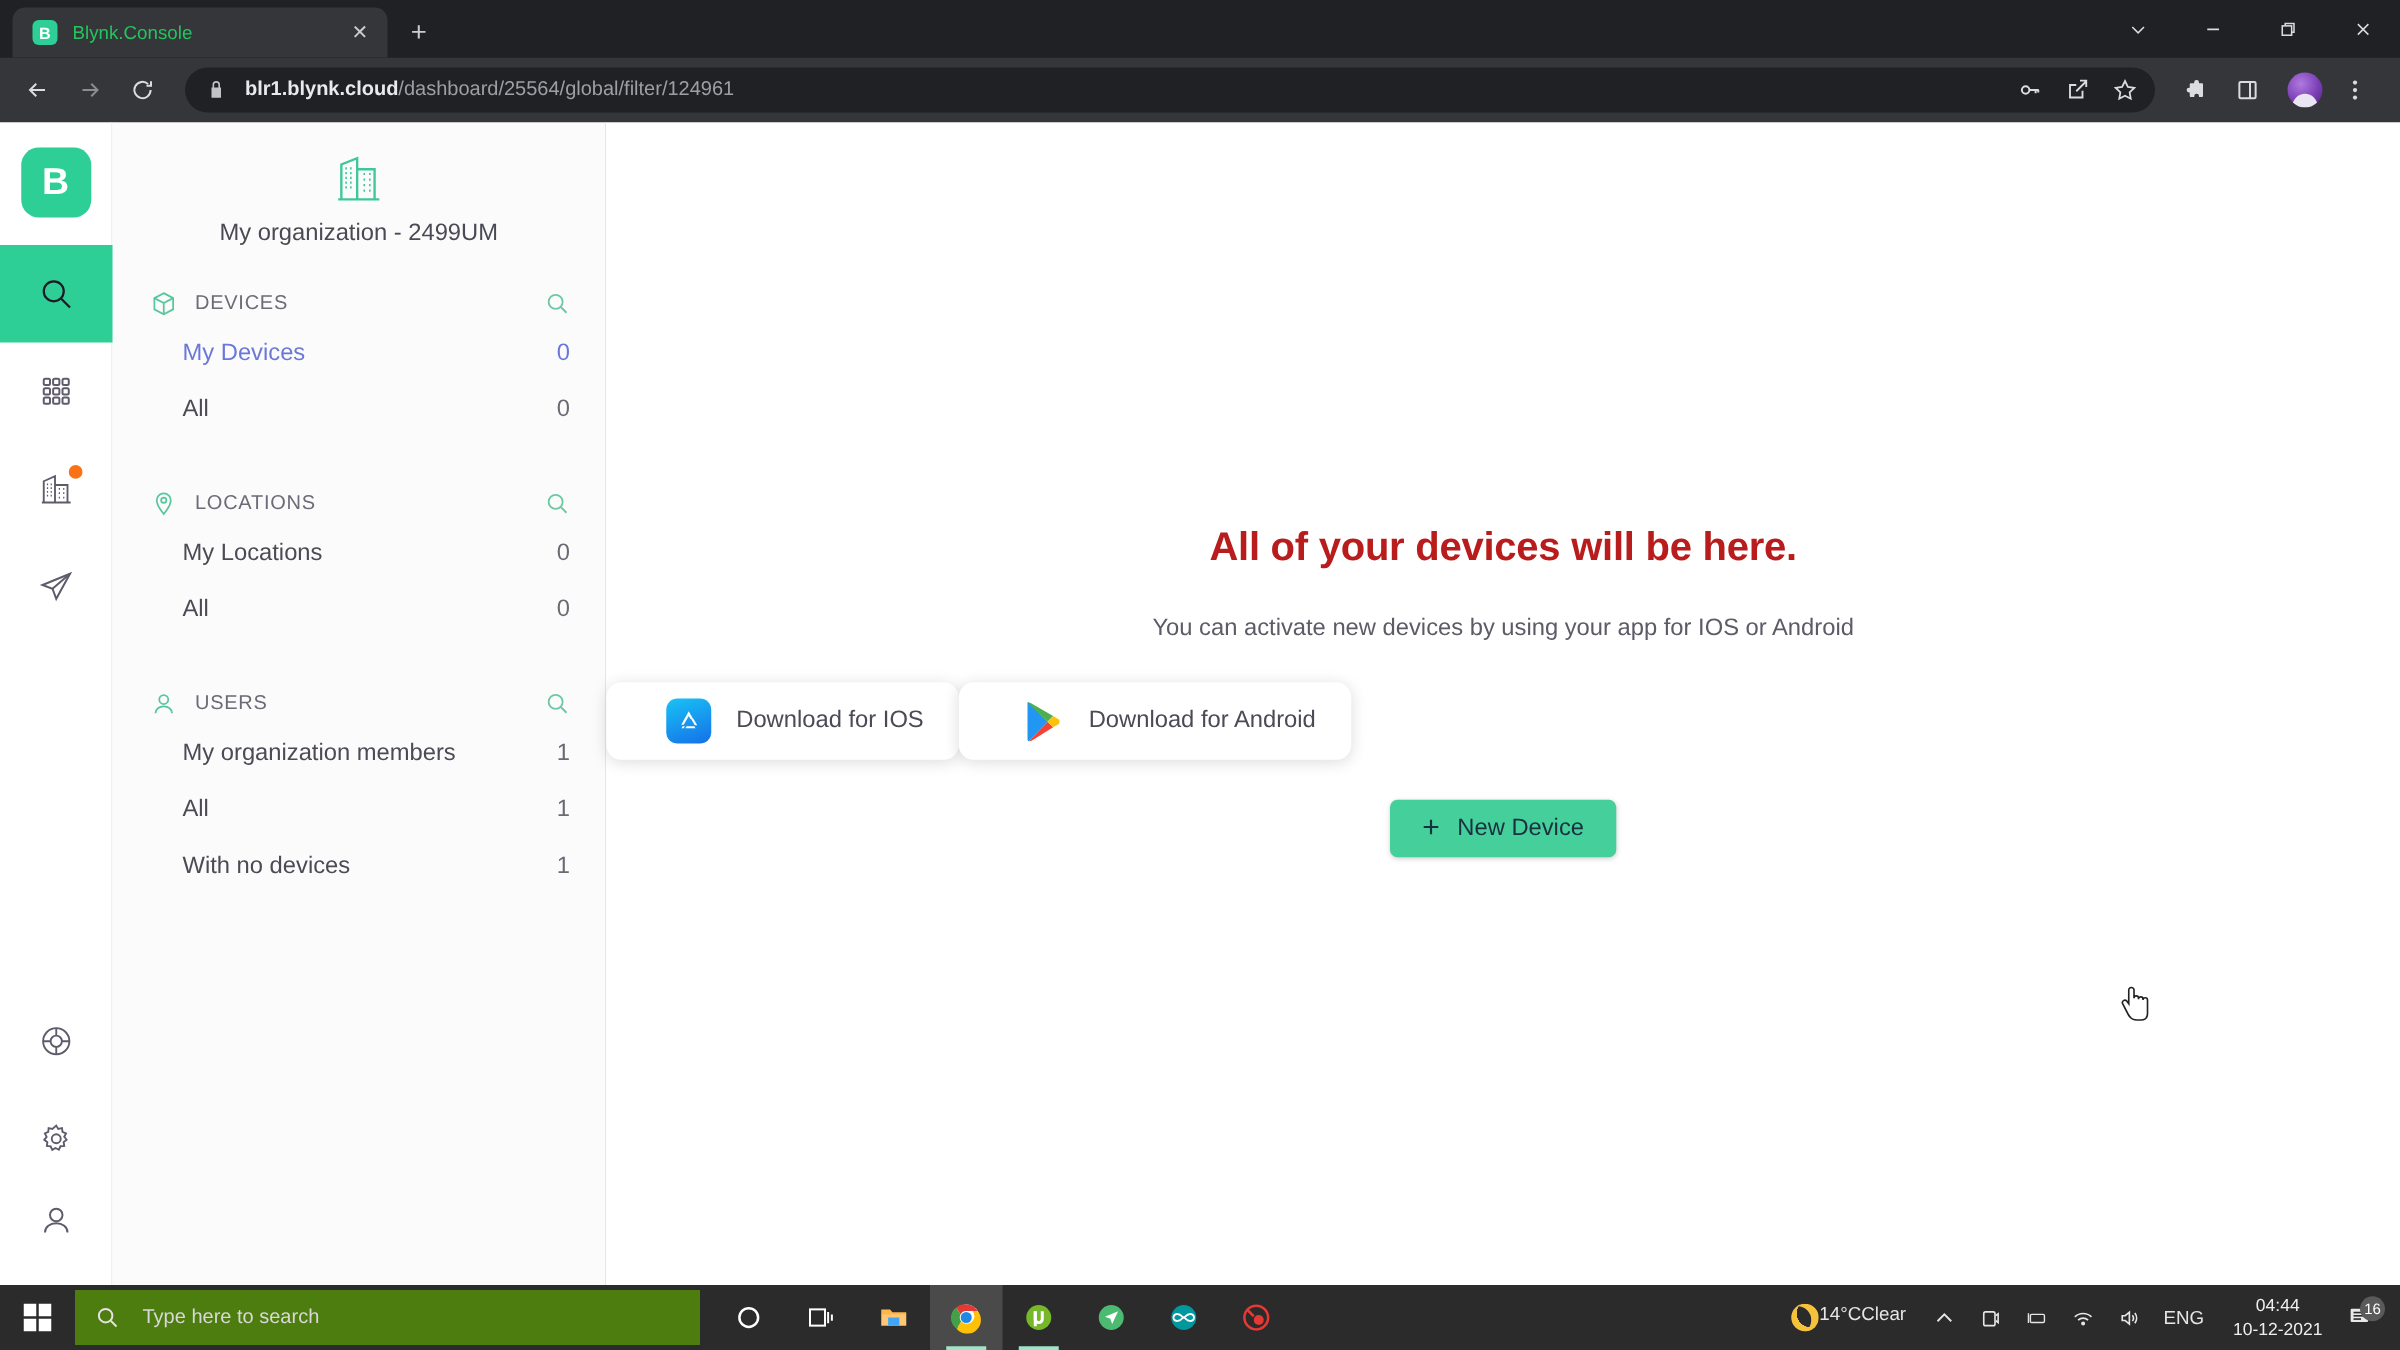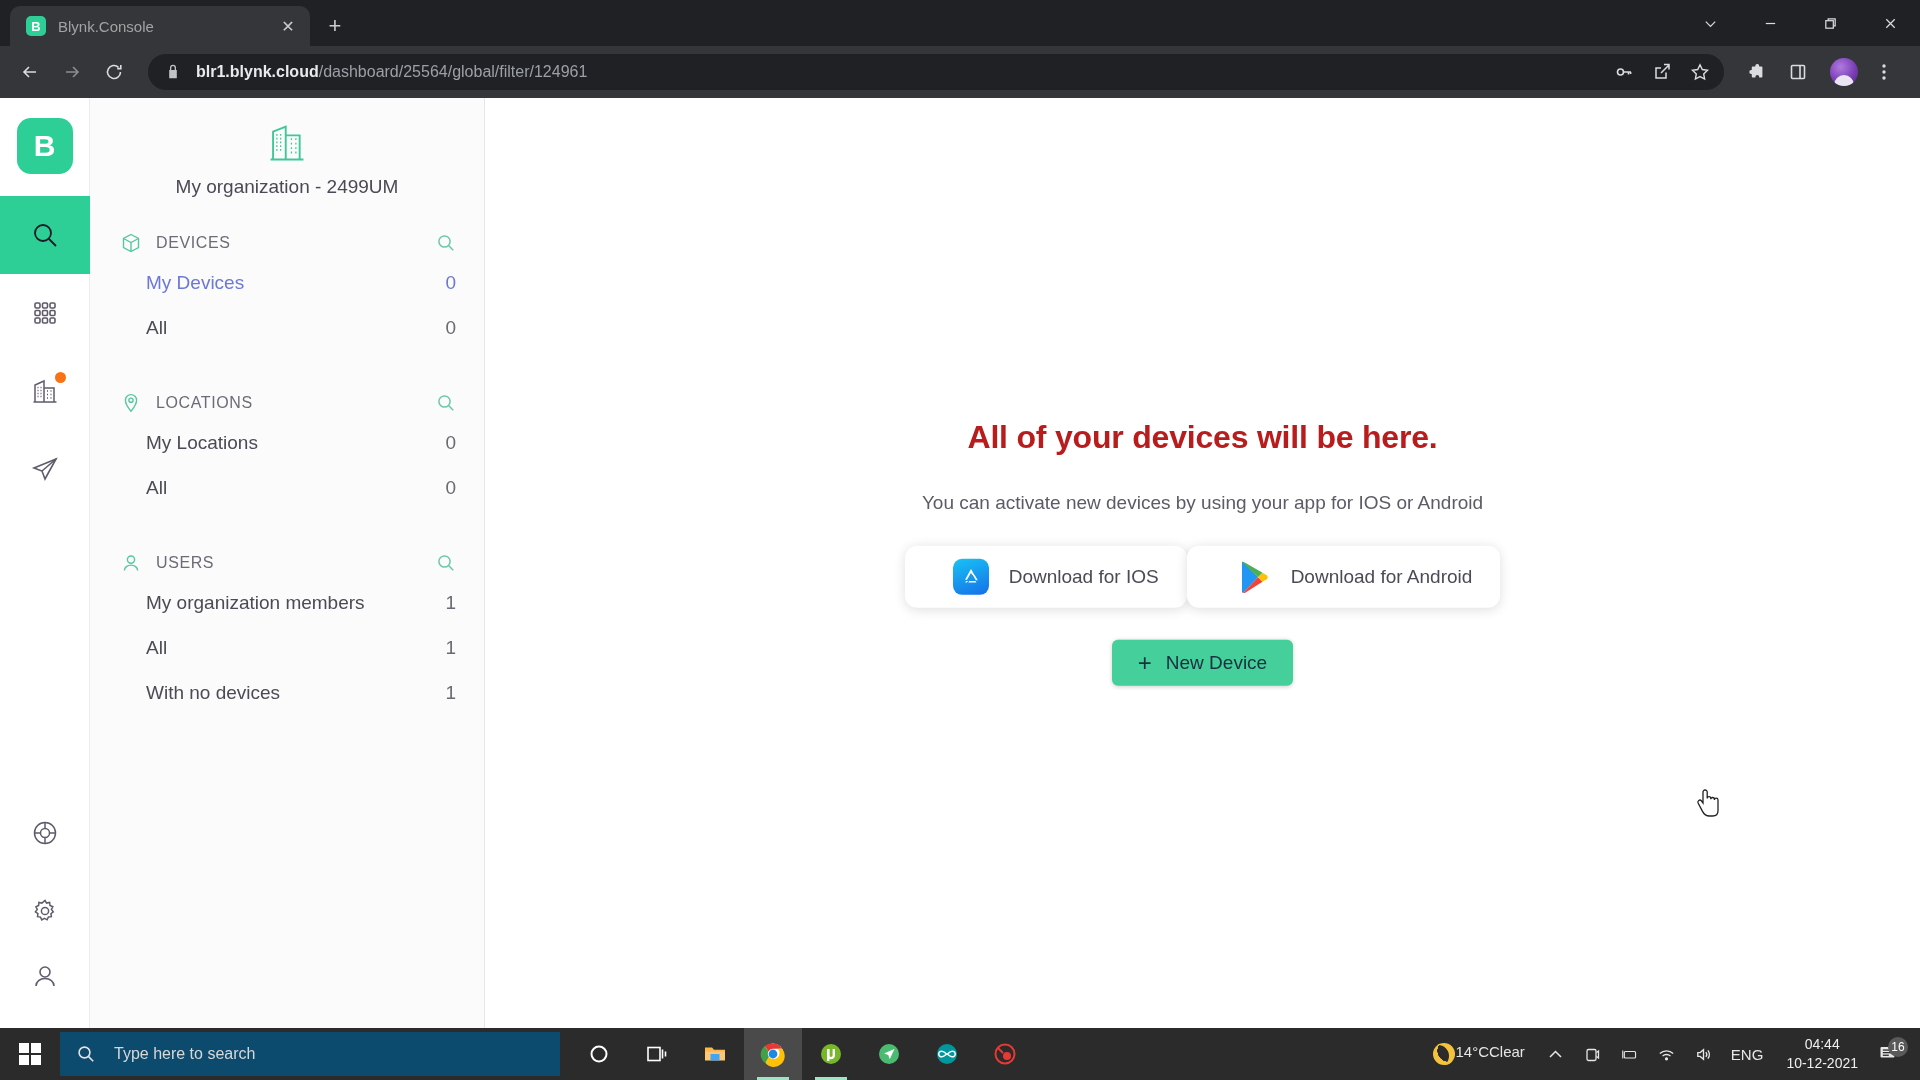--- a/index.html
+++ b/index.html
@@ -35,21 +35,21 @@
   }
   .tab-fav {
     width: 20px; height: 20px; border-radius: 5px;
     background: #2ecf96;
     color: #fff; font-size: 13px; font-weight: bold;
     display: flex; align-items: center; justify-content: center;
     flex: 0 0 auto;
   }
   .tab-title {
     flex: 1 1 auto; margin-left: 12px;
-    color: #a3a3a3; font-size: 15px;
+    color: #22c55e; font-size: 15px;
     white-space: nowrap; overflow: hidden; text-overflow: ellipsis;
   }
   .tab-close {
     width: 24px; height: 24px; flex: 0 0 auto;
     display: flex; align-items: center; justify-content: center;
     color: #c9ccd1; font-size: 16px; border-radius: 50%;
   }
   .newtab {
     width: 34px; height: 34px; margin: 0 0 3px 8px;
     display: flex; align-items: center; justify-content: center;
@@ -179,21 +179,21 @@
     text-align: center;
   }
   .empty h1 {
     font-size: 32px; font-weight: bold; color: #b91c1c;
     letter-spacing: -0.2px;
   }
   .empty p {
     margin-top: 36px; font-size: 19px; color: #5c5b66;
   }
   .store-row {
-    margin-top: 32px; display: flex; justify-content: center; 
+    margin-top: 32px; display: flex; 
   }
   .store-btn {
     min-width: 220px; height: 62px; background: #fff;
     border-radius: 12px; box-shadow: 0 2px 12px rgba(0,0,0,.13);
     display: flex; align-items: center; padding: 0 28px;
   }
   .store-btn .sico { width: 36px; height: 36px; flex: 0 0 auto; }
   .store-btn span {
     margin-left: 20px; font-size: 19px; color: #4b4a55; white-space: nowrap;
   }
@@ -234,21 +234,21 @@
     width: 60px; height: 52px;
     display: flex; align-items: center; justify-content: center;
   }
   .win-logo {
     width: 22px; height: 22px;
     display: grid; grid-template-columns: 1fr 1fr; grid-template-rows: 1fr 1fr;
     gap: 2.5px;
   }
   .win-logo i { background: #fff; display: block; }
   .tb-search {
-    width: 500px; height: 44px; background: #0c4a6e;
+    width: 500px; height: 44px; background: #4d7c0f;
     display: flex; align-items: center; padding: 0 16px;
   }
   .tb-search svg { width: 20px; height: 20px; color: #e3e3e3; flex: 0 0 auto; }
   .tb-search span { margin-left: 18px; font-size: 16px; color: #d8d8d8; }
   .tb-apps { display: flex; align-items: center; margin-left: 10px; }
   .tb-app {
     width: 58px; height: 52px; position: relative;
     display: flex; align-items: center; justify-content: center;
   }
   .tb-app.active { background: #4a4a4a; }

